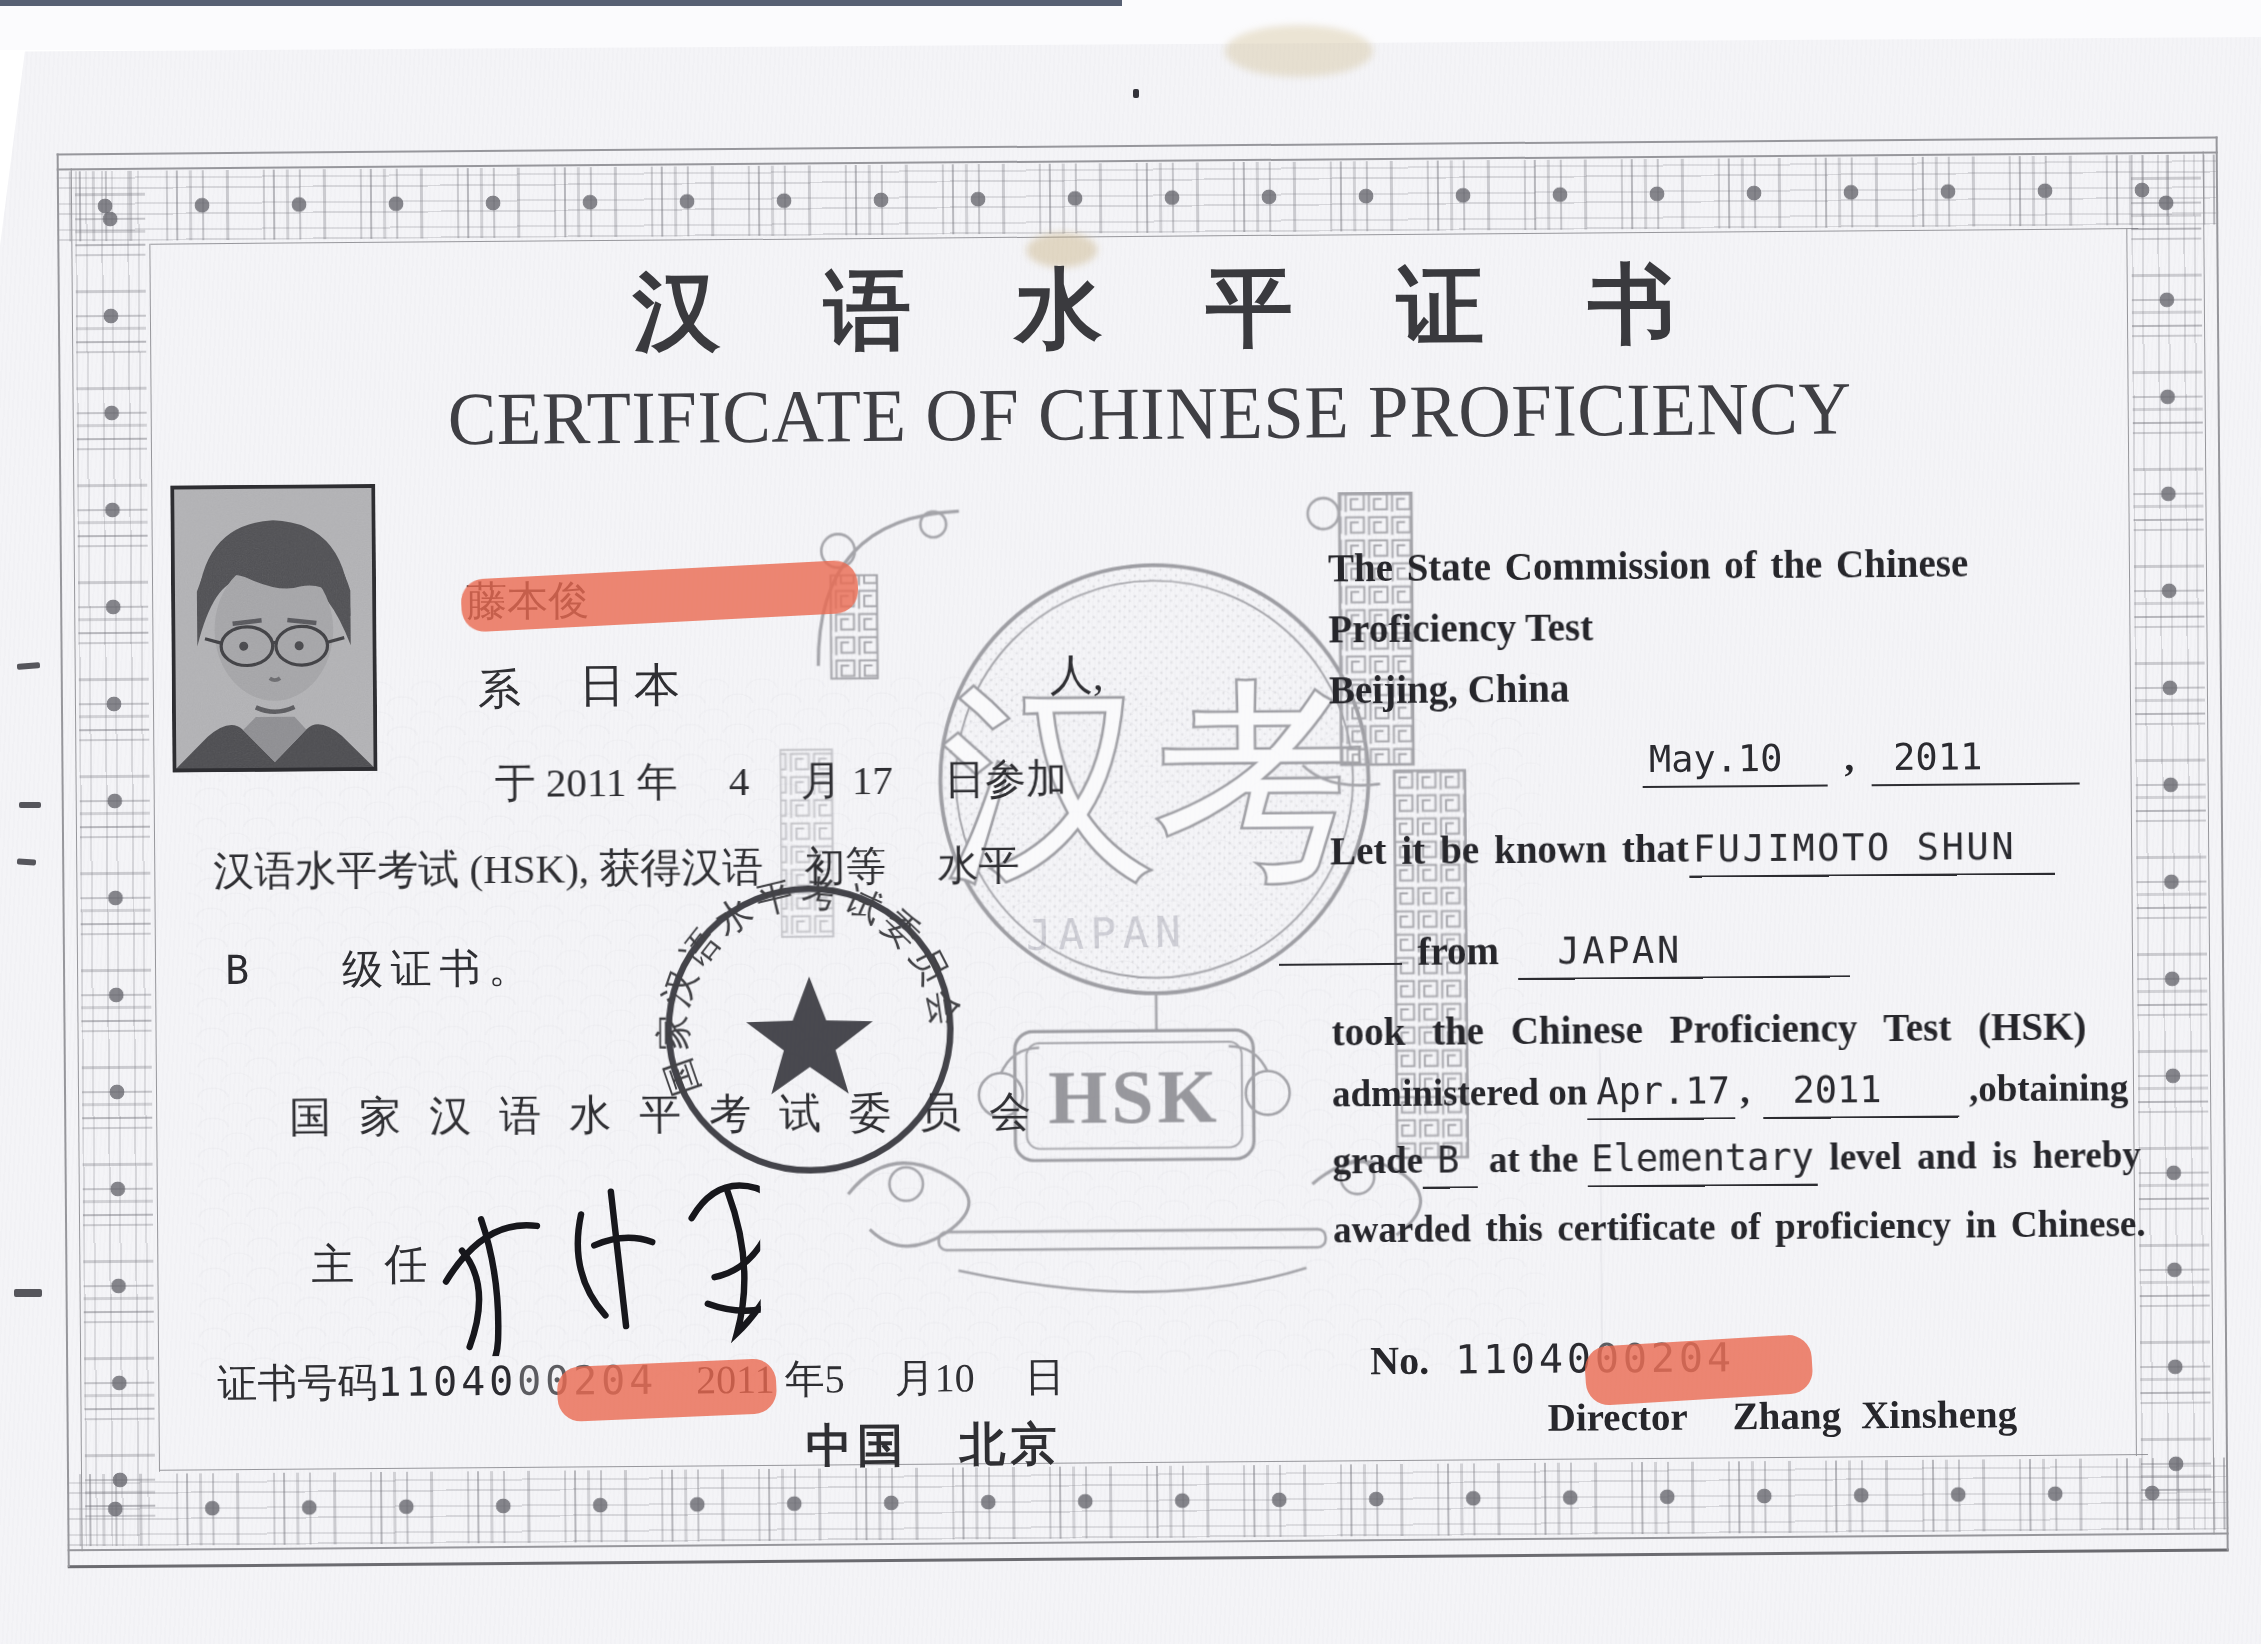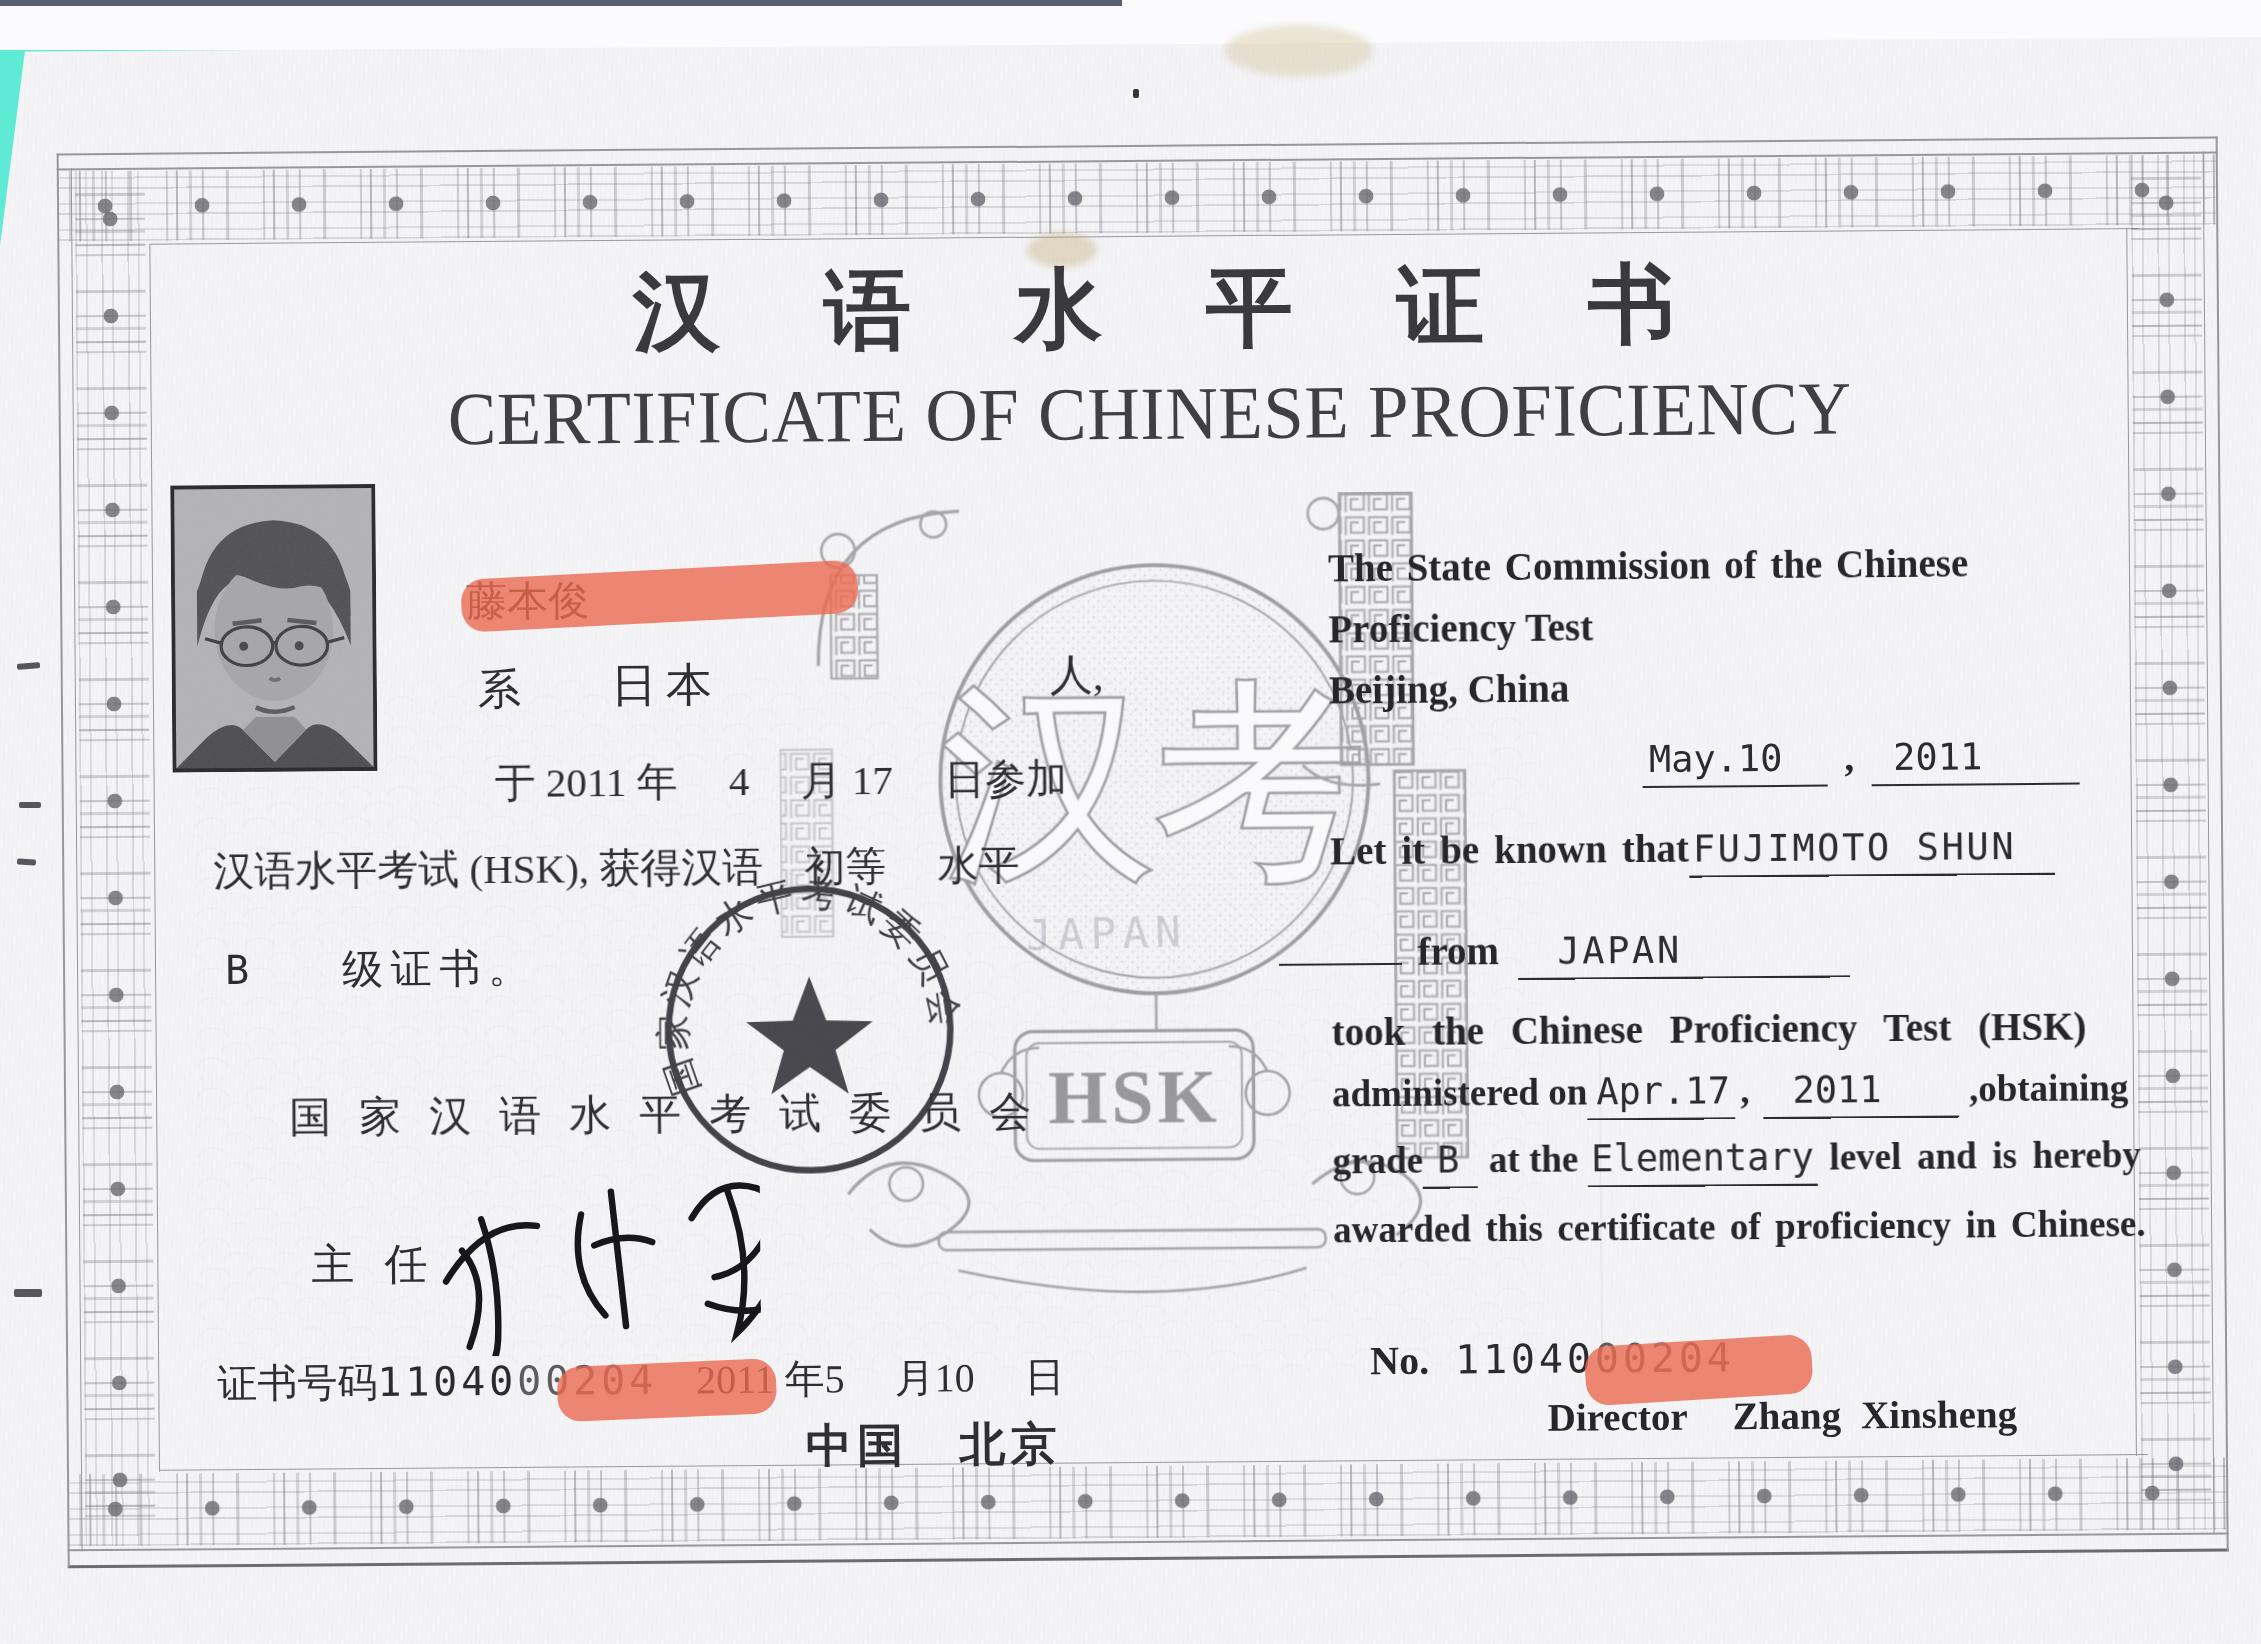--- a/index.html
+++ b/index.html
@@ -1,16 +1,16 @@
 <!DOCTYPE html>
 <html style="font-size:10.3px"><head>
 <meta charset="utf-8">
 <style>
   html,body{margin:0;padding:0;background:#dfe2e8;}
-  #stage{position:relative;width:2261px;height:1645px;background:#5eead4;overflow:hidden;
+  #stage{position:relative;width:2261px;height:1645px;background:#ffffff;overflow:hidden;
          font-family:"Liberation Serif",serif;}
   .abs{position:absolute;}
   
   #scan-top{left:0;top:0;width:2261px;height:50px;background:#fbfbfd;}
   #scan-sliver{left:0;top:0;width:1122px;height:6.4px;background:#39445a;opacity:.85;}
   #paper{left:0;top:37px;width:2261px;height:1607px;background:#f4f4f7;
          clip-path:polygon(0 13%, 1.1% 0.9%, 100% 0, 100% 100%, 0 100%);
          background-image:repeating-linear-gradient(93deg, rgba(120,120,140,.02) 0 1.9px, transparent 1.9px 4.5px);}
   
   #cert{left:0;top:19.3px;width:2261px;height:1625px;transform:rotate(-0.45deg);}
@@ -166,21 +166,21 @@
         </g>
       </svg>
     </div>
 
     <div class="abs mono" style="left:1025px;top:889px;font-size:43px;letter-spacing:6.4px;color:rgba(110,110,130,.28);transform:rotate(-1deg);z-index:1;">JAPAN</div>
 
     <div class="abs zh" style="left:468px;top:550px;font-size:41px;z-index:2;">藤本俊</div>
     <div class="redact" style="left:463px;top:547px;width:397px;height:53px;transform:rotate(-2.5deg);"></div>
 
     <div class="abs zh" style="left:479px;top:637px;font-size:43px;z-index:2;">系</div>
-    <div class="abs zh" style="left:580px;top:632px;font-size:46px;letter-spacing:9px;z-index:2;margin-left:32px;">日本</div>
+    <div class="abs zh" style="left:580px;top:632px;font-size:46px;letter-spacing:9px;z-index:2;">日本</div>
     <div class="abs zh" style="left:1051px;top:627px;font-size:43px;z-index:2;">人,</div>
 
     <div class="abs zh" style="left:495px;top:732px;font-size:41px;white-space:nowrap;z-index:2;">于 2011 年　 4　 月 17　 日参加</div>
     <div class="abs zh" style="left:213px;top:818px;font-size:41px;white-space:nowrap;z-index:2;">汉语水平考试 (HSK), 获得汉语　初等　 水平</div>
 
     <div class="abs mono" style="left:224px;top:921px;font-size:40px;z-index:2;">B</div>
     <div class="abs zh" style="left:341px;top:917px;font-size:41px;letter-spacing:7.7px;z-index:2;">级证书。</div>
 
     <div class="abs zh" style="left:287px;top:1064px;font-size:42px;letter-spacing:28px;white-space:nowrap;z-index:2;">国家汉语水平考试委员会</div>
     <div class="abs zh" style="left:308px;top:1211px;font-size:43px;letter-spacing:30px;z-index:2;">主任</div>

